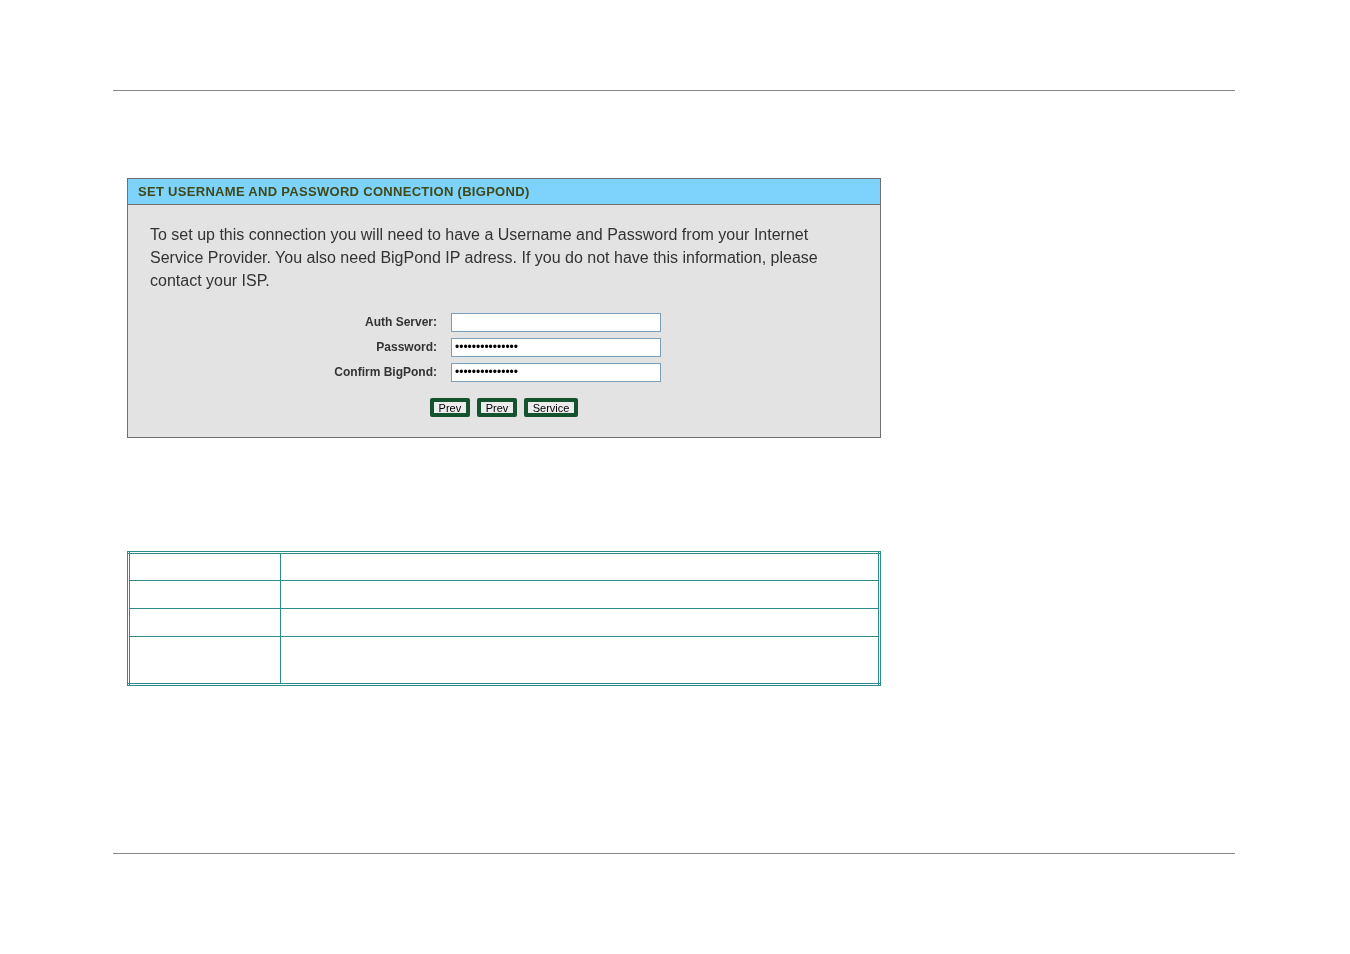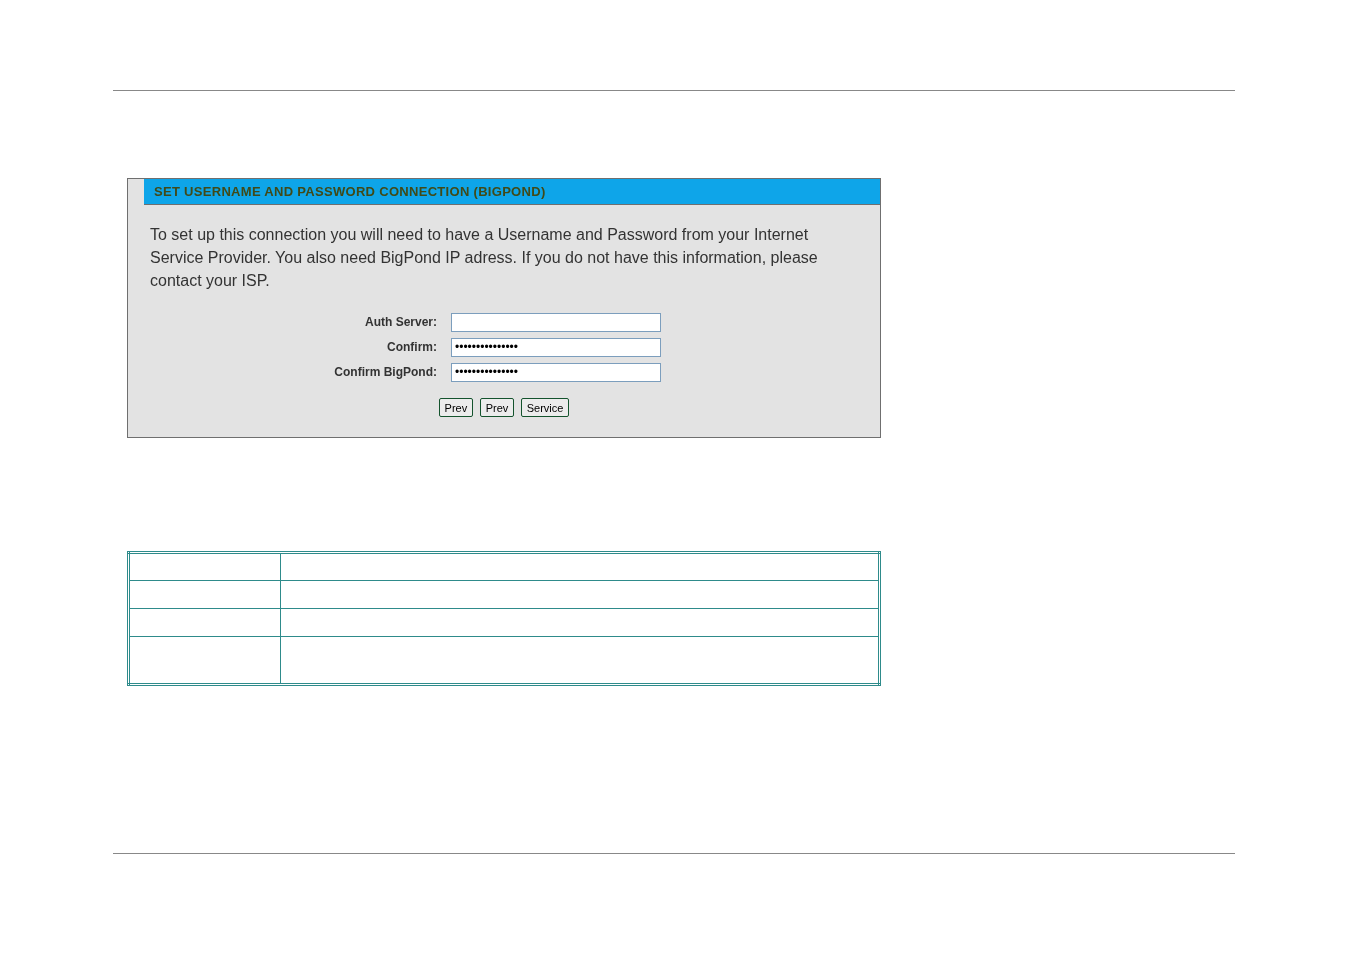--- a/index.html
+++ b/index.html
@@ -32,28 +32,27 @@
     }
     .panel {
       position: absolute;
       top: 178px;
       left: 127px;
       width: 754px;
       border: 1px solid #6f6f6f;
       background: #e3e3e3;
     }
     .panel-header {
-      background: #0ea5e9;
+      background: #7dd3fc;
       color: #404a18;
       font-weight: bold;
       font-size: 13px;
       padding: 5px 10px;
       border-bottom: 1px solid #6f6f6f;
       letter-spacing: 0.3px;
-      margin-left: 16px;
     }
     .panel-body {
       padding: 18px 22px 12px 22px;
     }
     .panel-desc {
       font-size: 16px;
       color: #333;
       line-height: 1.45;
       margin-bottom: 20px;
     }
@@ -82,21 +81,21 @@
     }
     .button-row {
       text-align: center;
       margin-top: 16px;
       margin-bottom: 8px;
     }
     .btn {
       font-family: Verdana, Arial, sans-serif;
       font-size: 11px;
       padding: 0 5px;
-      border: 1px solid #14532d;
+      border: 4px solid #14532d;
       background: #ececec;
       height: 19px;
       margin: 0 1px;
       cursor: pointer;
       border-radius: 2px;
     }
     .info-table {
       position: absolute;
       top: 551px;
       left: 127px;
@@ -127,21 +126,21 @@
   <div class="panel-body">
     <p class="panel-desc">To set up this connection you will need to have a Username and Password from your Internet Service Provider. You also need BigPond IP adress. If you do not have this information, please contact your ISP.</p>
 
     <div class="form-row">
       <div class="form-label">Auth Server:</div>
       <input type="text" class="form-input" value="" style="">
     </div>
 
 
     <div class="form-row">
-      <div class="form-label">Confirm:</div>
+      <div class="form-label">Password:</div>
       <input type="password" class="form-input" value="•••••••••••••••" style="">
     </div>
 
     <div class="form-row">
       <div class="form-label">Confirm BigPond:</div>
       <input type="password" class="form-input" value="•••••••••••••••" style="">
     </div>
 
     <div class="button-row">
       <button class="btn">Prev</button>

